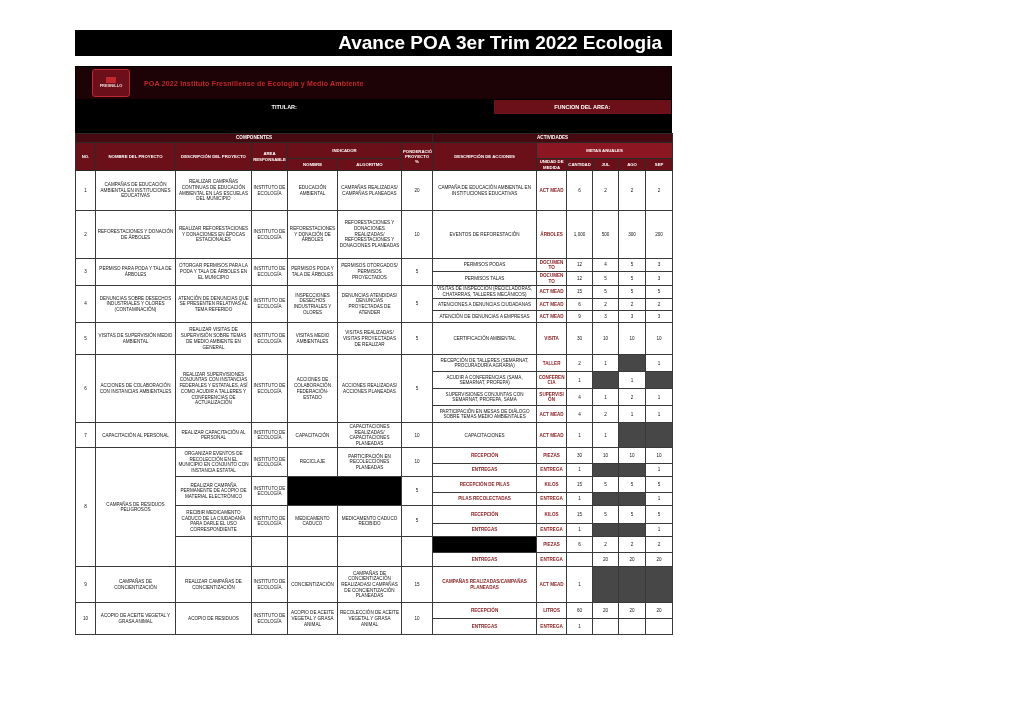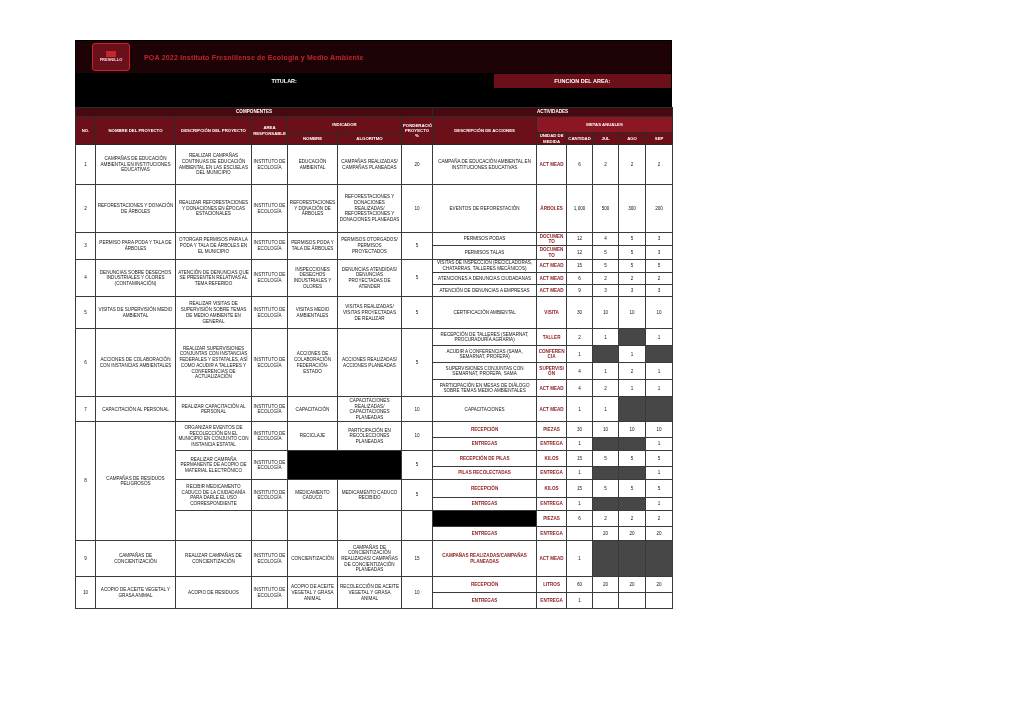--- a/index.html
+++ b/index.html
@@ -30,20 +30,23 @@
   td.unit{color:#8b1a1a;font-weight:bold;}
   td.redtxt{color:#8b1a1a;font-weight:bold;}
   .shade{background:#474747;}
   .blackcell{background:#000;}
 </style>
 </head>
 <body>
 
 <div class="sheet">
 
+  <div class="title-bar">
+    <span>Avance POA 3er Trim 2022 Ecologia</span>
+  </div>
 
   <div class="org-band">
     <div class="logo">
       <div class="logo-mark"></div>
       <span>FRESNILLO</span>
     </div>
     <span class="org-title">POA 2022 Instituto Fresnillense de Ecologia y Medio Ambiente</span>
   </div>
 
   <div class="titular-row">

